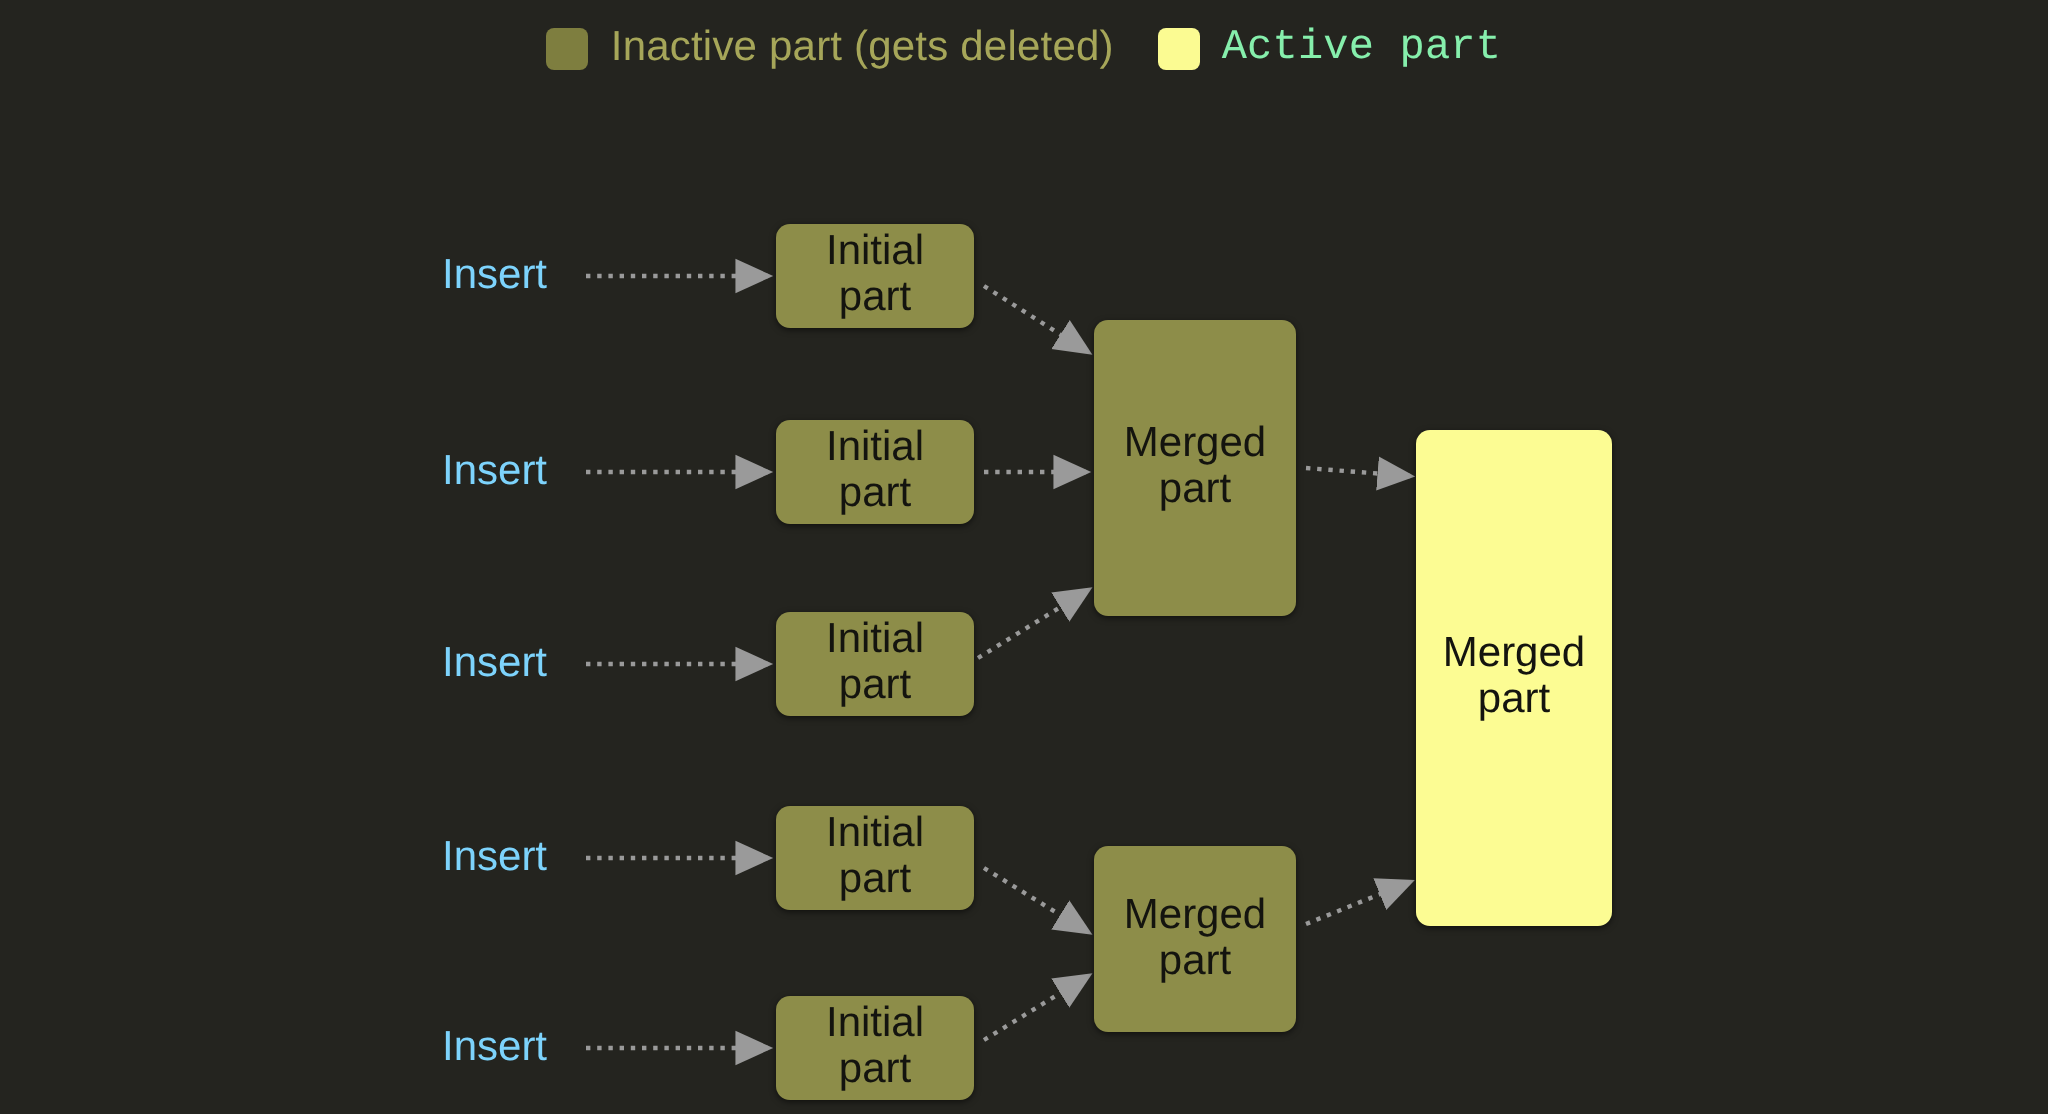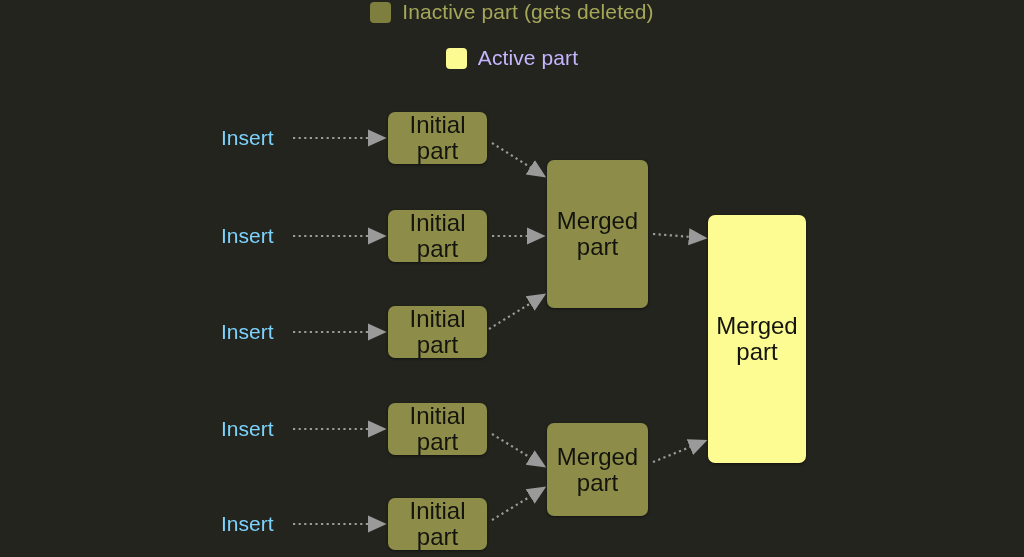--- a/index.html
+++ b/index.html
@@ -16,62 +16,61 @@
     font-family: "Liberation Sans", sans-serif;
   }
   
   #legend {
     position: absolute;
     left: 0; top: 0;
     width: 1024px;
     height: 48px;
     display: flex;
     align-items: center;
-    justify-content: flex-start;
+    justify-content: center;
     gap: 22px;
-    flex-direction: column;
   }
   .legend-entry {
     display: flex;
     align-items: center;
     gap: 11px;
   }
   .legend-swatch {
     width: 21px;
     height: 21px;
     border-radius: 4px;
   }
   .legend-swatch.inactive { background: #7e7e3f; }
   .legend-swatch.active   { background: #fbfb92; }
   .legend-label {
     font-size: 21px;
     letter-spacing: .1px;
     white-space: nowrap;
   }
   .legend-label.inactive { color: #a6a659; }
-  .legend-label.active   { color: #c4b5fd; }
+  .legend-label.active   { color: #86efac; font-family: Liberation Mono, monospace; }
 
   
   #wires {
     position: absolute;
     left: 0; top: 0;
     width: 1024px;
     height: 557px;
   }
 
   
   .node {
     position: absolute;
     border-radius: 7px;
     display: flex;
     align-items: center;
     justify-content: center;
     text-align: center;
     color: #14140f;
-    font-size: 24px;
+    font-size: 21px;
     line-height: 1.08;
     box-sizing: border-box;
     box-shadow: 0 1px 3px rgba(0,0,0,.55);
   }
   .node.inactive { background: #8d8d49; }
   .node.active   { background: #fcfc93; }
   .node span { display: block; }
 
   
   .insert-label {

